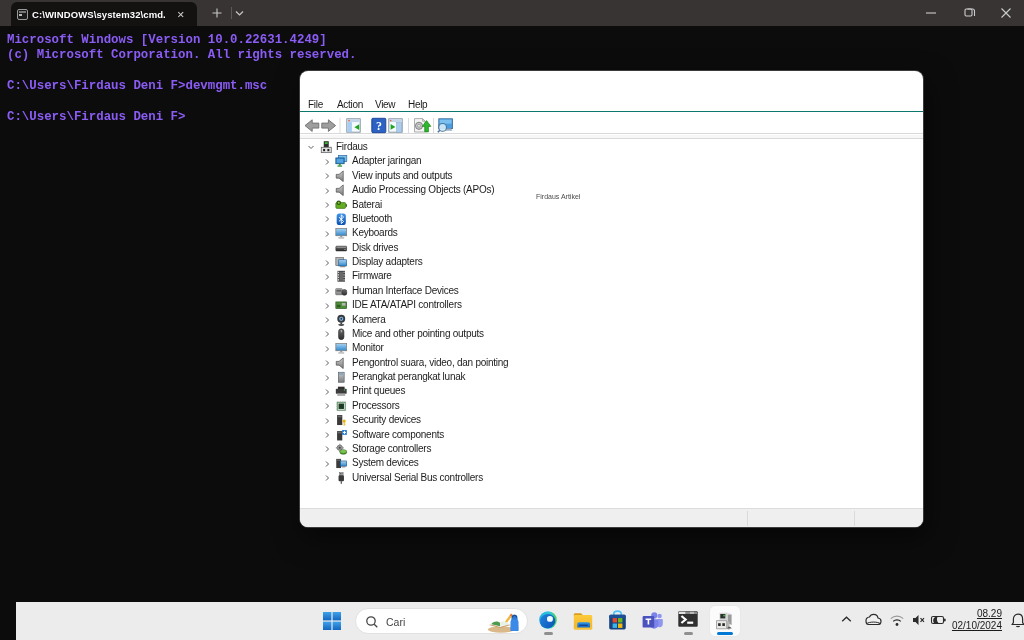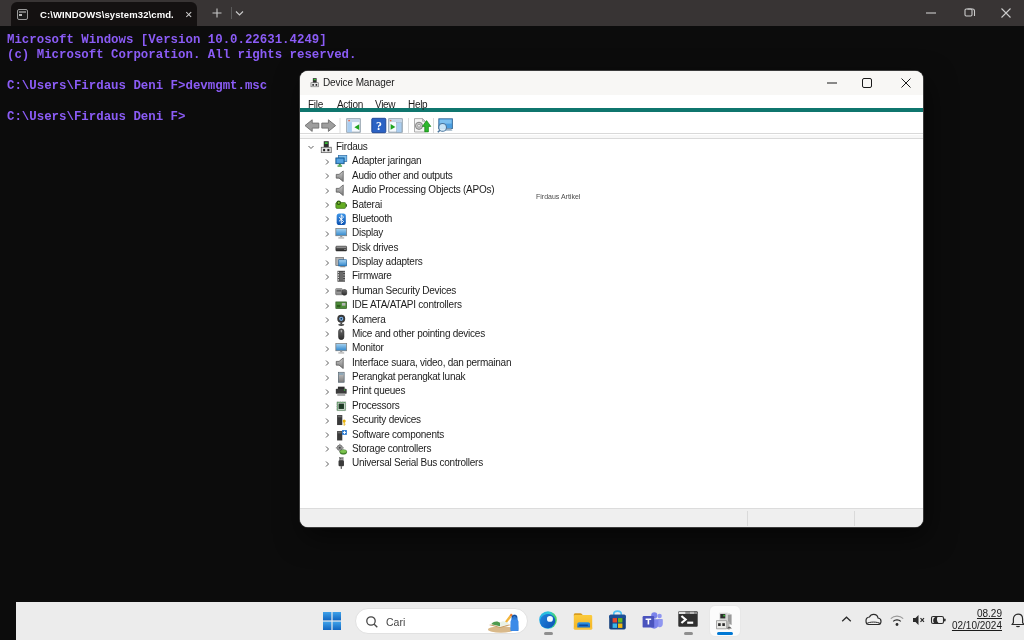--- a/index.html
+++ b/index.html
@@ -6,31 +6,31 @@
   html,body { width:1024px; height:640px; overflow:hidden; background:#0c0c0c;
     font-family:"Liberation Sans", sans-serif; }
   
   #tabbar { position:absolute; left:0; top:0; width:1024px; height:26px; background:#383434; }
   #tab { position:absolute; left:11px; top:2px; width:186px; height:24px; background:#141111;
     border-radius:6px 6px 0 0; display:flex; align-items:center; }
   #tab .cico { width:11px; height:11px; margin-left:6px; border:1px solid #9a9a9a; border-radius:2px;
     background:#1a1a1a; position:relative; }
   #tab .cico:before { content:""; position:absolute; left:1px; top:1px; width:7px; height:2px; background:#777; }
   #tab .cico:after { content:""; position:absolute; left:1px; top:4px; width:3px; height:2px; background:#bbb; }
-  #tab .ttl { color:#fff; font-size:9.5px; font-weight:bold; margin-left:12px; white-space:nowrap; letter-spacing:0.1px; }
+  #tab .ttl { color:#fff; font-size:9.5px; font-weight:bold; margin-left:4px; white-space:nowrap; letter-spacing:0.1px; }
   #tab .tx { color:#cfcfcf; font-size:9.5px; margin-left:11px; }
   .vsep { position:absolute; left:231px; top:7px; width:1px; height:12px; background:#5a5a5a; }
   #term { position:absolute; left:7px; top:32.5px; color:#8b5cf6; font-family:"Liberation Mono", monospace;
     font-size:12.4px; font-weight:bold; line-height:15.4px; white-space:pre; }
   
   #dm { position:absolute; left:300px; top:71px; width:623px; height:456px; background:#fff;
     border-radius:8px; box-shadow:0 0 0 1px #3c3c3c, 4px 10px 28px rgba(0,0,0,.55); overflow:hidden; }
   #dmtitle { position:absolute; left:0; top:0; width:100%; height:24px; background:#f8f7f5; }
   #dmtitle .tt { position:absolute; left:23px; top:6px; font-size:10px; letter-spacing:-0.1px; color:#191919; }
-  #dmmenu { position:absolute; left:0; top:24px; width:100%; height:17px; background:#fff; font-size:10px; color:#1a1a1a; letter-spacing:-0.3px; border-bottom:4px solid #0f766e; }
+  #dmmenu { position:absolute; left:0; top:24px; width:100%; height:17px; background:#fff; font-size:10px; color:#1a1a1a; letter-spacing:-0.3px; border-bottom:1px solid #0f766e; }
   #dmmenu span { position:absolute; top:4px; }
   #dmtools { position:absolute; left:0; top:42px; width:100%; height:21px; background:#fff; border-bottom:1px solid #d9d9d9; }
   #dmband { position:absolute; left:0; top:64px; width:100%; height:4px; background:#f7f7f7; border-bottom:1px solid #d9d9d9; }
   #dmtree { position:absolute; left:0; top:69px; width:100%; height:368px; background:#fff; overflow:hidden; }
   .row { position:relative; height:14.376px; font-size:10px; letter-spacing:-0.25px; color:#1c1c1c; }
   .row .ch { position:absolute; left:22px; top:0.5px; }
   .row .ic { position:absolute; left:35px; top:1px; width:12.5px; height:12.5px; }
   .row .lb { position:absolute; left:52px; top:1px; white-space:nowrap; }
   .row0 .ch { left:6px; }
   .row0 .ic { left:20px; }
@@ -226,31 +226,20 @@
   </svg>
 </div>
 <pre id="term">Microsoft Windows [Version 10.0.22631.4249]
 (c) Microsoft Corporation. All rights reserved.
 
 C:\Users\Firdaus Deni F&gt;devmgmt.msc
 
 C:\Users\Firdaus Deni F&gt;</pre>
 
 <div id="dm">
-  <div id="dmtitle">
-    <svg style="position:absolute;left:9.5px;top:5.5px" width="9.5" height="11.5" viewBox="0 0 12 12">
-        <use href="#comp"></use>
-      </svg>
-    <span class="tt">Device Manager</span>
-    <svg style="position:absolute;right:0;top:0" width="620" height="24" viewBox="0 0 620 24">
-      <line x1="524" y1="12" x2="534" y2="12" stroke="#1a1a1a" stroke-width="1"></line>
-      <rect x="559.5" y="7.5" width="9" height="9" rx="1.5" fill="none" stroke="#1a1a1a" stroke-width="1"></rect>
-      <path d="M598.5 7.5 L607.5 16.5 M607.5 7.5 L598.5 16.5" stroke="#1a1a1a" stroke-width="1"></path>
-    </svg>
-  </div>
   <div id="dmmenu">
     <span style="left:8px;">File</span>
     <span style="left:37px;">Action</span>
     <span style="left:75px;">View</span>
     <span style="left:108px;">Help</span>
   </div>
   <div id="dmtools">
     <svg width="623" height="21" viewBox="0 0 623 21" style="display:block;margin-top:2px">
 
       <path d="M12.2 4.8 L5 10.6 L12.2 16.4 L12.2 13.1 L18.8 13.1 L18.8 8.1 L12.2 8.1 Z" fill="#9e9e9e" stroke="#6e6e6e" stroke-width="0.9"></path>
@@ -307,21 +296,21 @@
         </svg>
         <span class="lb">Adapter jaringan</span>
       </div>
 <div class="row">
         <svg class="ch" viewBox="0 0 10 14" width="10" height="14">
           <path d="M4 4.5 L6.5 7 L4 9.5" stroke="#5f5f5f" stroke-width="1" fill="none"></path>
         </svg>
         <svg class="ic">
           <use href="#spk"></use>
         </svg>
-        <span class="lb">Audio other and outputs</span>
+        <span class="lb">View inputs and outputs</span>
       </div>
 <div class="row">
         <svg class="ch" viewBox="0 0 10 14" width="10" height="14">
           <path d="M4 4.5 L6.5 7 L4 9.5" stroke="#5f5f5f" stroke-width="1" fill="none"></path>
         </svg>
         <svg class="ic">
           <use href="#spk"></use>
         </svg>
         <span class="lb">Audio Processing Objects (APOs)</span>
       </div>
@@ -343,21 +332,21 @@
         </svg>
         <span class="lb">Bluetooth</span>
       </div>
 <div class="row">
         <svg class="ch" viewBox="0 0 10 14" width="10" height="14">
           <path d="M4 4.5 L6.5 7 L4 9.5" stroke="#5f5f5f" stroke-width="1" fill="none"></path>
         </svg>
         <svg class="ic">
           <use href="#mon"></use>
         </svg>
-        <span class="lb">Display</span>
+        <span class="lb">Keyboards</span>
       </div>
 <div class="row">
         <svg class="ch" viewBox="0 0 10 14" width="10" height="14">
           <path d="M4 4.5 L6.5 7 L4 9.5" stroke="#5f5f5f" stroke-width="1" fill="none"></path>
         </svg>
         <svg class="ic">
           <use href="#hdd"></use>
         </svg>
         <span class="lb">Disk drives</span>
       </div>
@@ -379,21 +368,21 @@
         </svg>
         <span class="lb">Firmware</span>
       </div>
 <div class="row">
         <svg class="ch" viewBox="0 0 10 14" width="10" height="14">
           <path d="M4 4.5 L6.5 7 L4 9.5" stroke="#5f5f5f" stroke-width="1" fill="none"></path>
         </svg>
         <svg class="ic">
           <use href="#hid"></use>
         </svg>
-        <span class="lb">Human Security Devices</span>
+        <span class="lb">Human Interface Devices</span>
       </div>
 <div class="row">
         <svg class="ch" viewBox="0 0 10 14" width="10" height="14">
           <path d="M4 4.5 L6.5 7 L4 9.5" stroke="#5f5f5f" stroke-width="1" fill="none"></path>
         </svg>
         <svg class="ic">
           <use href="#ide"></use>
         </svg>
         <span class="lb">IDE ATA/ATAPI controllers</span>
       </div>
@@ -406,39 +395,39 @@
         </svg>
         <span class="lb">Kamera</span>
       </div>
 <div class="row">
         <svg class="ch" viewBox="0 0 10 14" width="10" height="14">
           <path d="M4 4.5 L6.5 7 L4 9.5" stroke="#5f5f5f" stroke-width="1" fill="none"></path>
         </svg>
         <svg class="ic">
           <use href="#mouse"></use>
         </svg>
-        <span class="lb">Mice and other pointing devices</span>
+        <span class="lb">Mice and other pointing outputs</span>
       </div>
 <div class="row">
         <svg class="ch" viewBox="0 0 10 14" width="10" height="14">
           <path d="M4 4.5 L6.5 7 L4 9.5" stroke="#5f5f5f" stroke-width="1" fill="none"></path>
         </svg>
         <svg class="ic">
           <use href="#mon"></use>
         </svg>
         <span class="lb">Monitor</span>
       </div>
 <div class="row">
         <svg class="ch" viewBox="0 0 10 14" width="10" height="14">
           <path d="M4 4.5 L6.5 7 L4 9.5" stroke="#5f5f5f" stroke-width="1" fill="none"></path>
         </svg>
         <svg class="ic">
           <use href="#spk"></use>
         </svg>
-        <span class="lb">Interface suara, video, dan permainan</span>
+        <span class="lb">Pengontrol suara, video, dan pointing</span>
       </div>
 <div class="row">
         <svg class="ch" viewBox="0 0 10 14" width="10" height="14">
           <path d="M4 4.5 L6.5 7 L4 9.5" stroke="#5f5f5f" stroke-width="1" fill="none"></path>
         </svg>
         <svg class="ic">
           <use href="#swd"></use>
         </svg>
         <span class="lb">Perangkat perangkat lunak</span>
       </div>
@@ -479,20 +468,29 @@
         <span class="lb">Software components</span>
       </div>
 <div class="row">
         <svg class="ch" viewBox="0 0 10 14" width="10" height="14">
           <path d="M4 4.5 L6.5 7 L4 9.5" stroke="#5f5f5f" stroke-width="1" fill="none"></path>
         </svg>
         <svg class="ic">
           <use href="#sto"></use>
         </svg>
         <span class="lb">Storage controllers</span>
+      </div>
+<div class="row">
+        <svg class="ch" viewBox="0 0 10 14" width="10" height="14">
+          <path d="M4 4.5 L6.5 7 L4 9.5" stroke="#5f5f5f" stroke-width="1" fill="none"></path>
+        </svg>
+        <svg class="ic">
+          <use href="#sys"></use>
+        </svg>
+        <span class="lb">System devices</span>
       </div>
 <div class="row">
         <svg class="ch" viewBox="0 0 10 14" width="10" height="14">
           <path d="M4 4.5 L6.5 7 L4 9.5" stroke="#5f5f5f" stroke-width="1" fill="none"></path>
         </svg>
         <svg class="ic">
           <use href="#usb"></use>
         </svg>
         <span class="lb">Universal Serial Bus controllers</span>
       </div>

